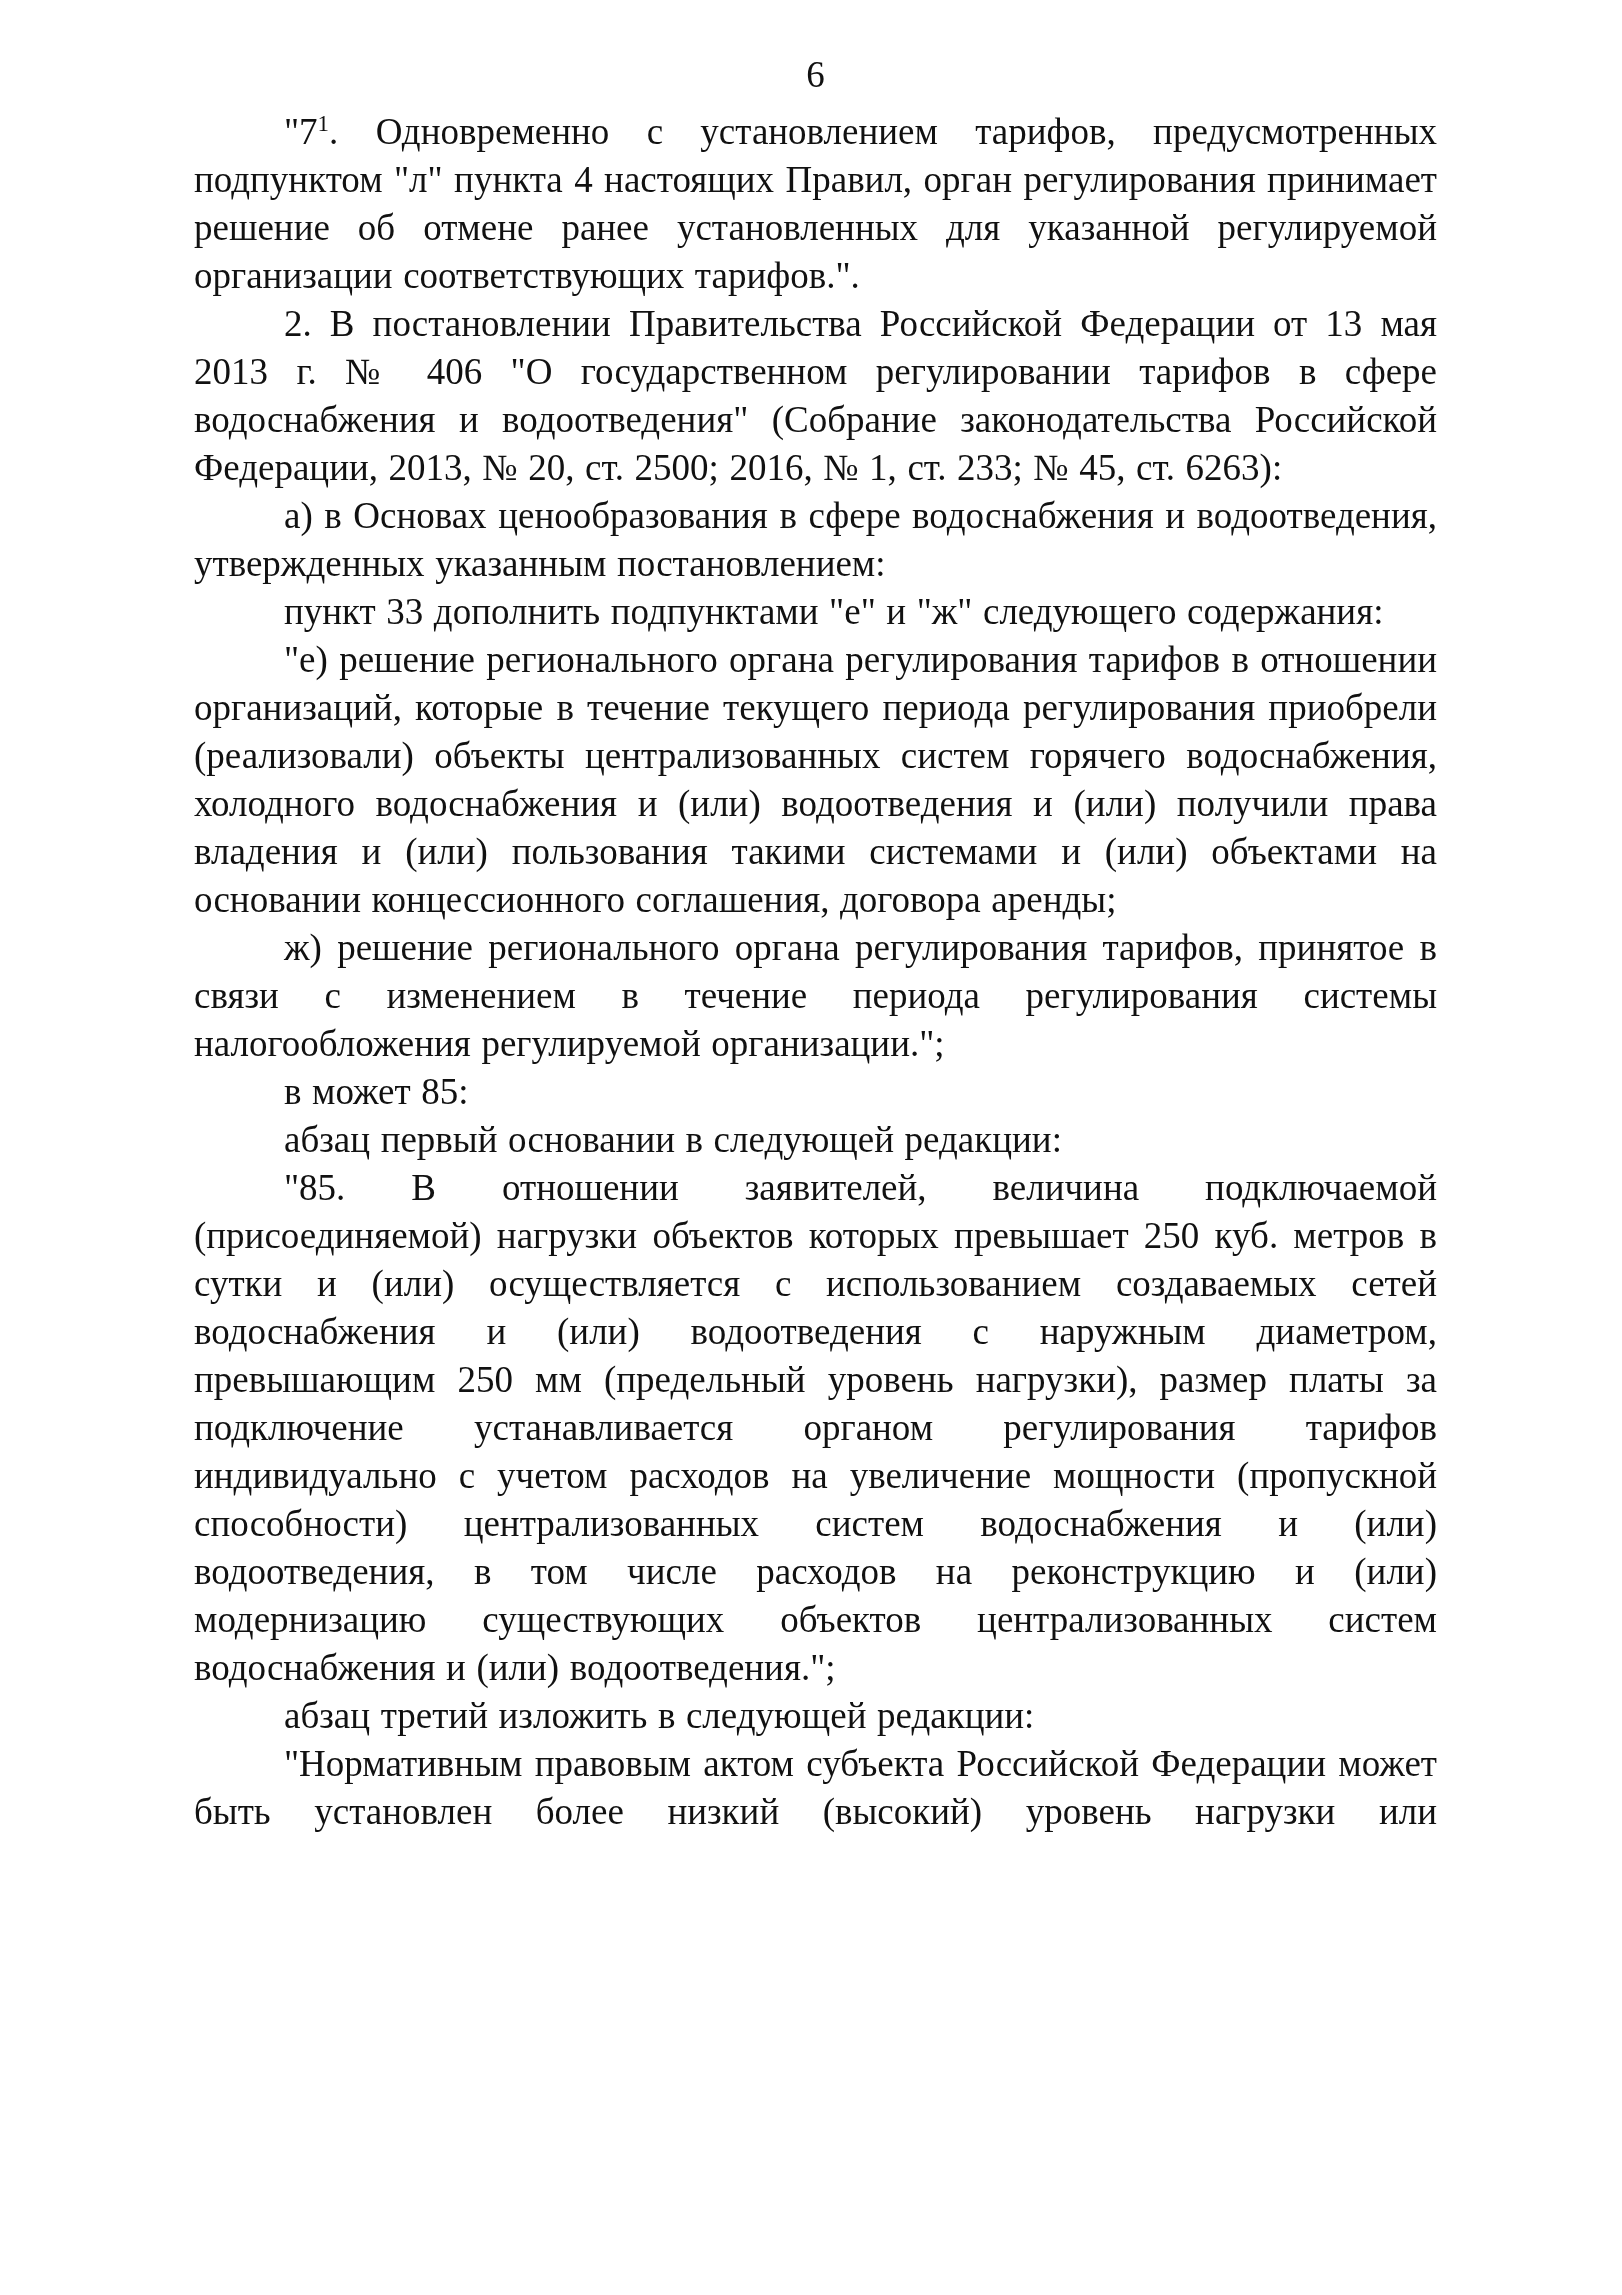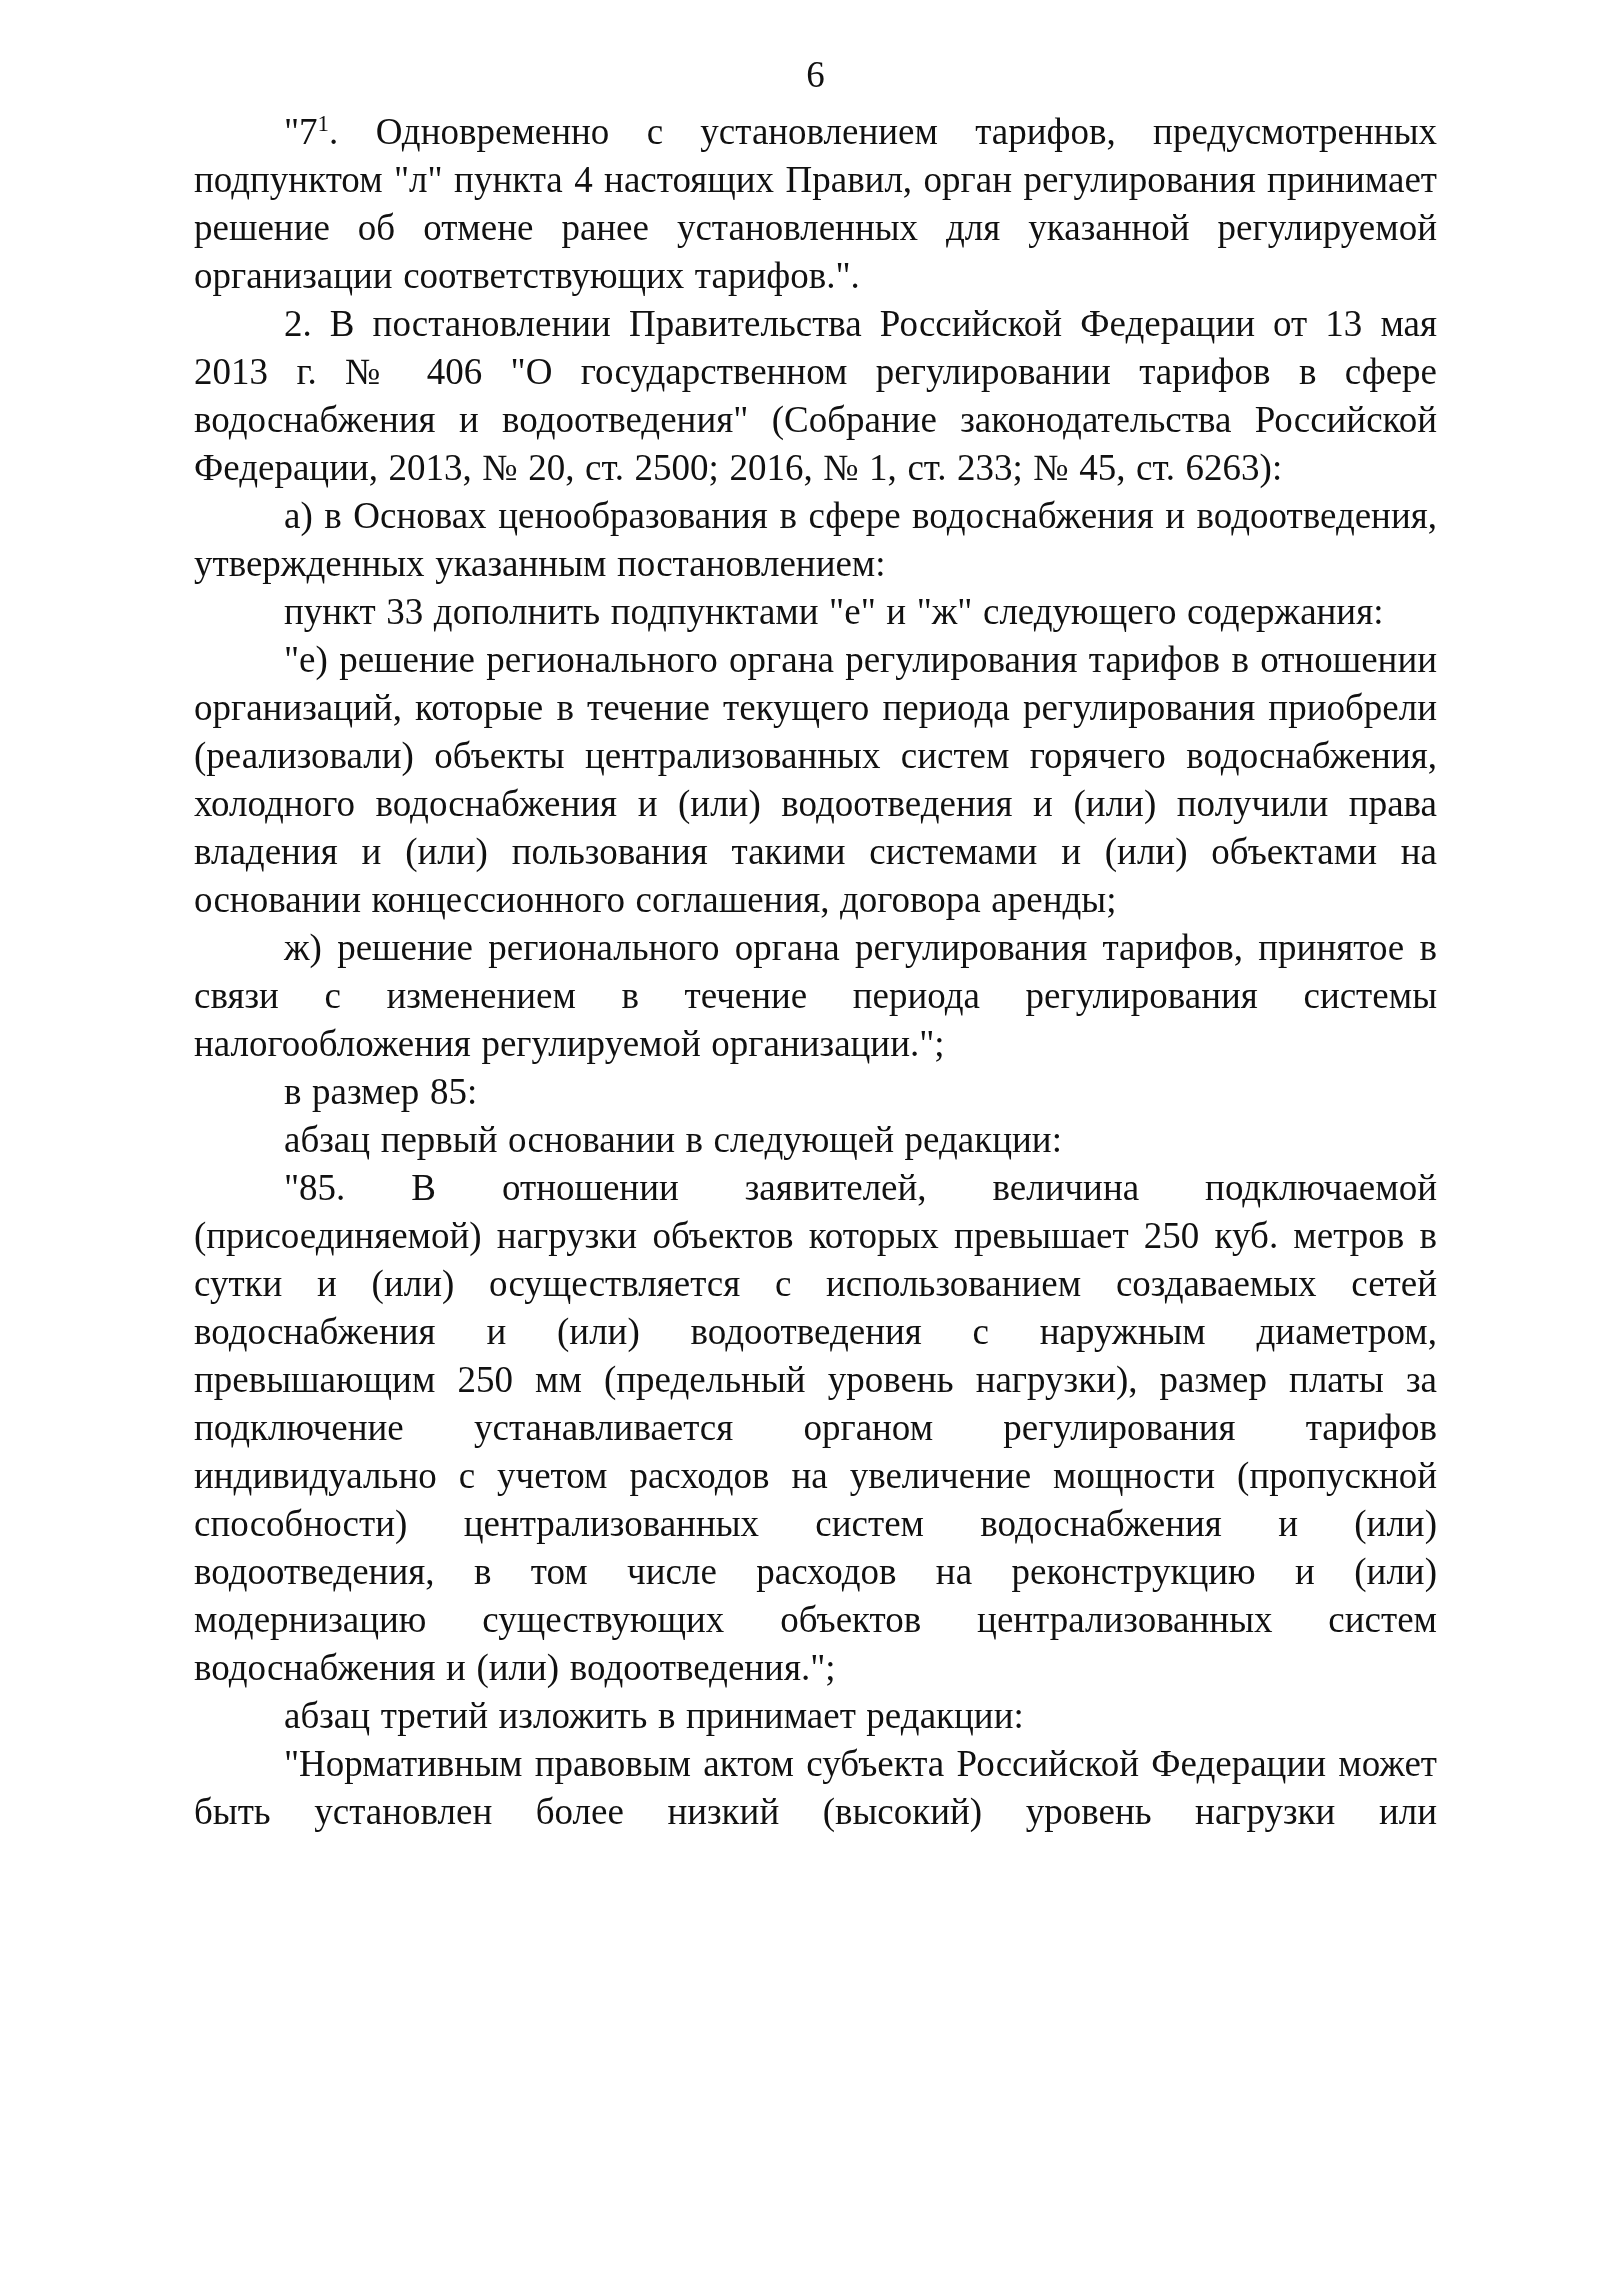--- a/index.html
+++ b/index.html
@@ -52,24 +52,24 @@
   <p class="para">2. В постановлении Правительства Российской Федерации от 13 мая 2013 г. № 406 "О государственном регулировании тарифов в сфере водоснабжения и водоотведения" (Собрание законодательства Российской Федерации, 2013, № 20, ст. 2500; 2016, № 1, ст. 233; № 45, ст. 6263):</p>
 
   <p class="para">а) в Основах ценообразования в сфере водоснабжения и водоотведения, утвержденных указанным постановлением:</p>
 
   <p class="para">пункт 33 дополнить подпунктами "е" и "ж" следующего содержания:</p>
 
   <p class="para">"е) решение регионального органа регулирования тарифов в отношении организаций, которые в течение текущего периода регулирования приобрели (реализовали) объекты централизованных систем горячего водоснабжения, холодного водоснабжения и (или) водоотведения и (или) получили права владения и (или) пользования такими системами и (или) объектами на основании концессионного соглашения, договора аренды;</p>
 
   <p class="para">ж) решение регионального органа регулирования тарифов, принятое в связи с изменением в течение периода регулирования системы налогообложения регулируемой организации.";</p>
 
-  <p class="para">в размер 85:</p>
+  <p class="para">в может 85:</p>
 
   <p class="para">абзац первый основании в следующей редакции:</p>
 
   <p class="para">"85. В отношении заявителей, величина подключаемой (присоединяемой) нагрузки объектов которых превышает 250 куб. метров в сутки и (или) осуществляется с использованием создаваемых сетей водоснабжения и (или) водоотведения с наружным диаметром, превышающим 250 мм (предельный уровень нагрузки), размер платы за подключение устанавливается органом регулирования тарифов индивидуально с учетом расходов на увеличение мощности (пропускной способности) централизованных систем водоснабжения и (или) водоотведения, в том числе расходов на реконструкцию и (или) модернизацию существующих объектов централизованных систем водоснабжения и (или) водоотведения.";</p>
 
-  <p class="para">абзац третий изложить в принимает редакции:</p>
+  <p class="para">абзац третий изложить в следующей редакции:</p>
 
   <p class="para continued">"Нормативным правовым актом субъекта Российской Федерации может быть установлен более низкий (высокий) уровень нагрузки или</p>
 
 </div>
 
 
 </body></html>

